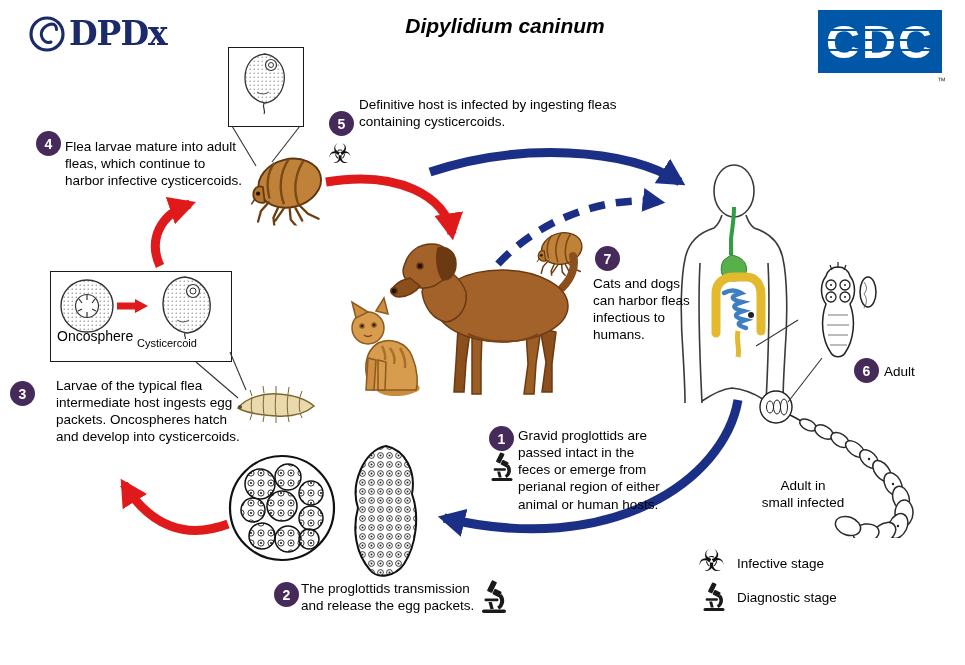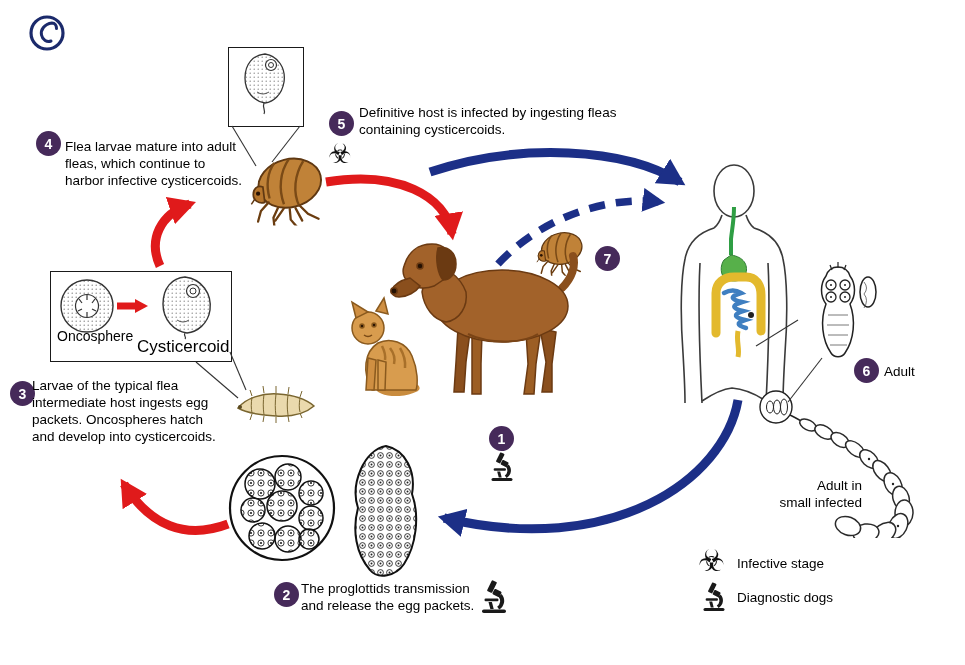--- a/index.html
+++ b/index.html
@@ -23,21 +23,21 @@
   .dpdx-text{font-family:"DejaVu Serif",serif;font-weight:bold;font-size:33px;color:var(--dpdx-navy);letter-spacing:-1px}
   .cdc{position:absolute;left:818px;top:10px;width:124px;height:63px;background:var(--cdc-blue)}
   .cdc-text{display:block;text-align:center;font-weight:bold;font-size:47px;line-height:63px;
             color:#fff;letter-spacing:2px;font-family:"Liberation Sans",sans-serif}
   .cdcline{position:absolute;left:4px;right:4px;height:2px;background:var(--cdc-blue)}
   .tm{position:absolute;right:-4px;bottom:-13px;font-size:9px;color:#444}
   .red-arrow{fill:none;stroke:var(--red-arrow);stroke-width:9}
   .blue-arrow{fill:none;stroke:var(--blue-arrow);stroke-width:9}
   .blue-dashed{fill:none;stroke:var(--blue-arrow);stroke-width:7.5;stroke-dasharray:16 11}
   .leader{stroke:#333;stroke-width:1.1}
-  .center{text-align:right}
+  .center{text-align:center}
 </style>
 </head>
 <body>
 
 <div class="stage">
 
   <svg width="0" height="0" style="position:absolute" aria-hidden="true">
     <defs>
       <symbol id="flea" viewBox="0 0 100 80">
         <ellipse cx="56" cy="36" rx="33" ry="25" fill="#c08238" stroke="#5f3812" stroke-width="2" transform="rotate(-14 56 36)"></ellipse>
@@ -67,23 +67,33 @@
         </g>
       </symbol>
     </defs>
   </svg>
 
   <div class="dpdx">
     <svg width="38" height="38" viewBox="0 0 38 38">
       <circle cx="19" cy="19" r="16" fill="none" stroke="var(--dpdx-navy)" stroke-width="3.2"></circle>
       <path d="M24 9 C16 10 12.5 16 13.5 21 C14.5 26 19 28.5 23 27 M24 9 C27 9 28.5 11.5 28.5 14.5" fill="none" stroke="var(--dpdx-navy)" stroke-width="3" stroke-linecap="round"></path>
     </svg>
-  </div>
-
-
+    <span class="dpdx-text">DPDx</span>
+  </div>
+
+  <div class="title">Dipylidium caninum</div>
+
+  <div class="cdc">
+    <span class="cdc-text">CDC</span>
+    <i class="cdcline" style="top:19px"></i>
+    <i class="cdcline" style="top:29px"></i>
+    <i class="cdcline" style="top:39px"></i>
+    <i class="cdcline" style="top:49px"></i>
+    <span class="tm">™</span>
+  </div>
 
   <div class="boxed" style="left:228px;top:47px;width:76px;height:80px">
     <svg width="72" height="76" viewBox="0 0 72 76">
       <defs>
         <pattern id="stipA" width="4" height="4" patternUnits="userSpaceOnUse">
           <circle cx="1.2" cy="1.2" r="0.65" fill="#555"></circle>
         </pattern>
       </defs>
       <path d="M36 6 C49 8 57 20 55 34 C53 47 44 54 36 55 C25 53 16 44 16 30 C16 16 24 7 36 6 Z" fill="#fff" stroke="#333" stroke-width="1.3"></path>
       <path d="M36 6 C49 8 57 20 55 34 C53 47 44 54 36 55 C25 53 16 44 16 30 C16 16 24 7 36 6 Z" fill="url(#stipA)" opacity="0.8"></path>
@@ -243,21 +253,21 @@
       <path d="M66 34 H84" stroke="var(--red-arrow)" stroke-width="7"></path>
       <path d="M84 27 L97 34 L84 41 Z" fill="var(--red-arrow)"></path>
       <path d="M134 5 C151 7 161 22 159 38 C157 52 146 60 136 61 C123 59 112 48 112 32 C112 16 121 6 134 5 Z" fill="#fff" stroke="#333" stroke-width="1.4"></path>
       <path d="M134 5 C151 7 161 22 159 38 C157 52 146 60 136 61 C123 59 112 48 112 32 C112 16 121 6 134 5 Z" fill="url(#stipB)" opacity="0.8"></path>
       <circle cx="142" cy="19" r="6.5" fill="#fff" stroke="#333" stroke-width="1.2"></circle>
       <circle cx="142" cy="19" r="3" fill="none" stroke="#333" stroke-width="1"></circle>
       <path d="M126 48 q6 4 12 0" fill="none" stroke="#555" stroke-width="1"></path>
       <path d="M134 61 C132 64 136 65 134 67" fill="none" stroke="#333" stroke-width="1.2"></path>
     </svg>
     <div class="txt" style="left:6px;bottom:15px;font-size:14px;position:absolute">Oncosphere</div>
-    <div class="txt" style="left:86px;bottom:3px;font-size:17px;position:absolute">Cysticercoid</div>
+    <div class="txt" style="left:86px;bottom:10px;font-size:11px;position:absolute">Cysticercoid</div>
   </div>
 
   <svg class="abs" style="left:232px;top:380px" width="88" height="46" viewBox="0 0 88 46">
     <path d="M6 28 C14 18 30 13 46 14 C62 15 74 19 82 26 C74 33 60 37 44 36 C28 35 14 33 6 28 Z" fill="#ead9ad" stroke="#7a6630" stroke-width="1.5"></path>
     <path d="M20 17 C19 24 19 28 20 33 M32 14 C31 22 31 28 32 35 M44 14 C43 22 43 29 44 36 M56 15 C55 22 55 28 56 35 M68 18 C67 24 67 28 68 32" stroke="#7a6630" stroke-width="1" fill="none"></path>
     <path d="M20 16 l-2 -6 M32 13 l-1 -7 M44 13 l0 -7 M56 14 l1 -7 M68 17 l2 -6 M20 34 l-2 6 M32 36 l-1 6 M44 37 l0 6 M56 36 l1 6 M68 33 l2 5" stroke="#7a6630" stroke-width="1"></path>
     <circle cx="8" cy="27" r="2" fill="#5a4a20"></circle>
   </svg>
 
   <svg class="abs layer" width="965" height="665" viewBox="0 0 965 665">
@@ -284,39 +294,41 @@
   </svg>
 
   <div class="badge" style="left:489px;top:426px">1</div>
   <div class="badge" style="left:274px;top:582px">2</div>
   <div class="badge" style="left:10px;top:381px">3</div>
   <div class="badge" style="left:36px;top:131px">4</div>
   <div class="badge" style="left:329px;top:111px">5</div>
   <div class="badge" style="left:854px;top:358px">6</div>
   <div class="badge" style="left:595px;top:246px">7</div>
 
+  <div class="txt" style="left:518px;top:427px;width:152px">Gravid proglottids are passed intact in the feces or emerge from perianal region of either animal or human hosts.</div>
   <div class="txt" style="left:301px;top:580px;width:195px">The proglottids transmission and release the egg packets.</div>
-  <div class="txt" style="left:32px;top:377px;width:186px">Larvae of the typical flea intermediate host ingests egg packets. Oncospheres hatch and develop into cysticercoids.</div>
+  <div class="txt" style="left:56px;top:377px;width:186px">Larvae of the typical flea intermediate host ingests egg packets. Oncospheres hatch and develop into cysticercoids.</div>
   <div class="txt" style="left:65px;top:138px;width:180px">Flea larvae mature into adult fleas, which continue to harbor infective cysticercoids.</div>
-  <div class="txt" style="left:359px;top:104px;width:300px">Definitive host is infected by ingesting fleas containing cysticercoids.</div>
+  <div class="txt" style="left:359px;top:96px;width:300px">Definitive host is infected by ingesting fleas containing cysticercoids.</div>
   <div class="txt" style="left:884px;top:363px">Adult</div>
+  <div class="txt" style="left:593px;top:275px;width:106px">Cats and dogs can harbor fleas infectious to humans.</div>
 
   <div class="txt center" style="left:744px;top:477px;width:118px">
     <span style="display:block">Adult in</span>
     <span style="display:block">small infected</span>
   </div>
 
   <span class="bio" style="left:328px;top:140px;font-size:27px">☣</span>
   <svg class="abs" style="left:488px;top:452px" width="28" height="30" viewBox="0 0 32 34">
       <use href="#micro"></use>
     </svg>
   <svg class="abs" style="left:478px;top:580px" width="32" height="34" viewBox="0 0 32 34">
       <use href="#micro"></use>
     </svg>
 
   <span class="bio" style="left:698px;top:546px;font-size:30px">☣</span>
   <div class="txt" style="left:737px;top:555px">Infective stage</div>
   <svg class="abs" style="left:700px;top:582px" width="28" height="30" viewBox="0 0 32 34">
       <use href="#micro"></use>
     </svg>
-  <div class="txt" style="left:737px;top:589px">Diagnostic dogs</div>
+  <div class="txt" style="left:737px;top:589px">Diagnostic stage</div>
 
 </div>
 
 </body></html>

